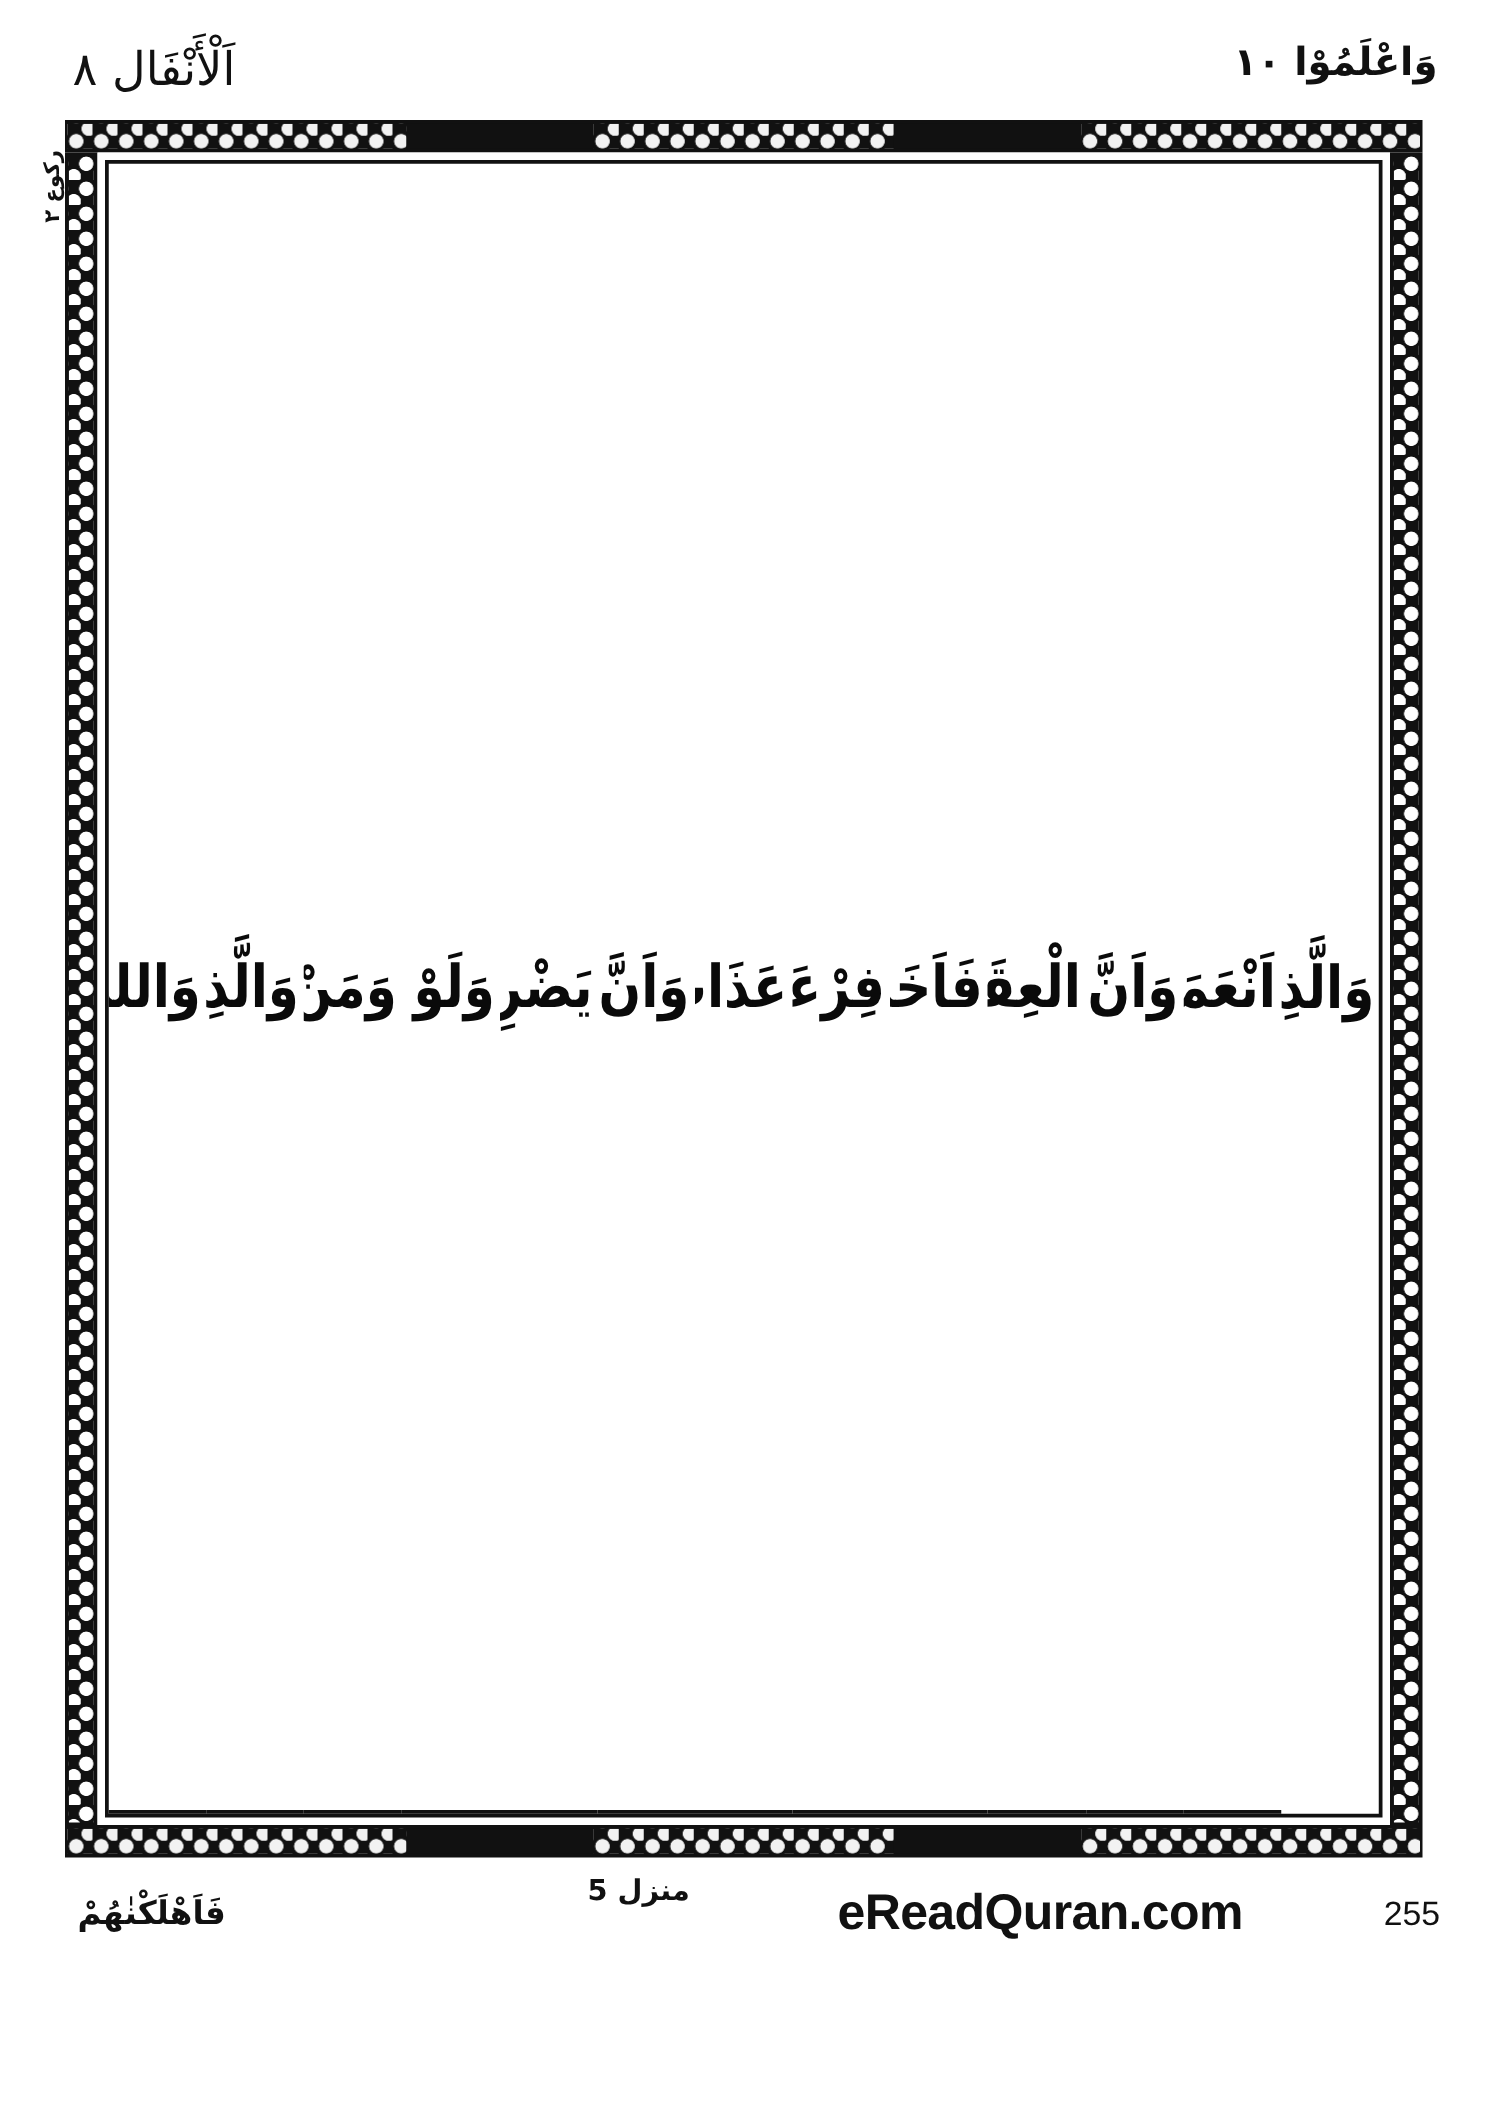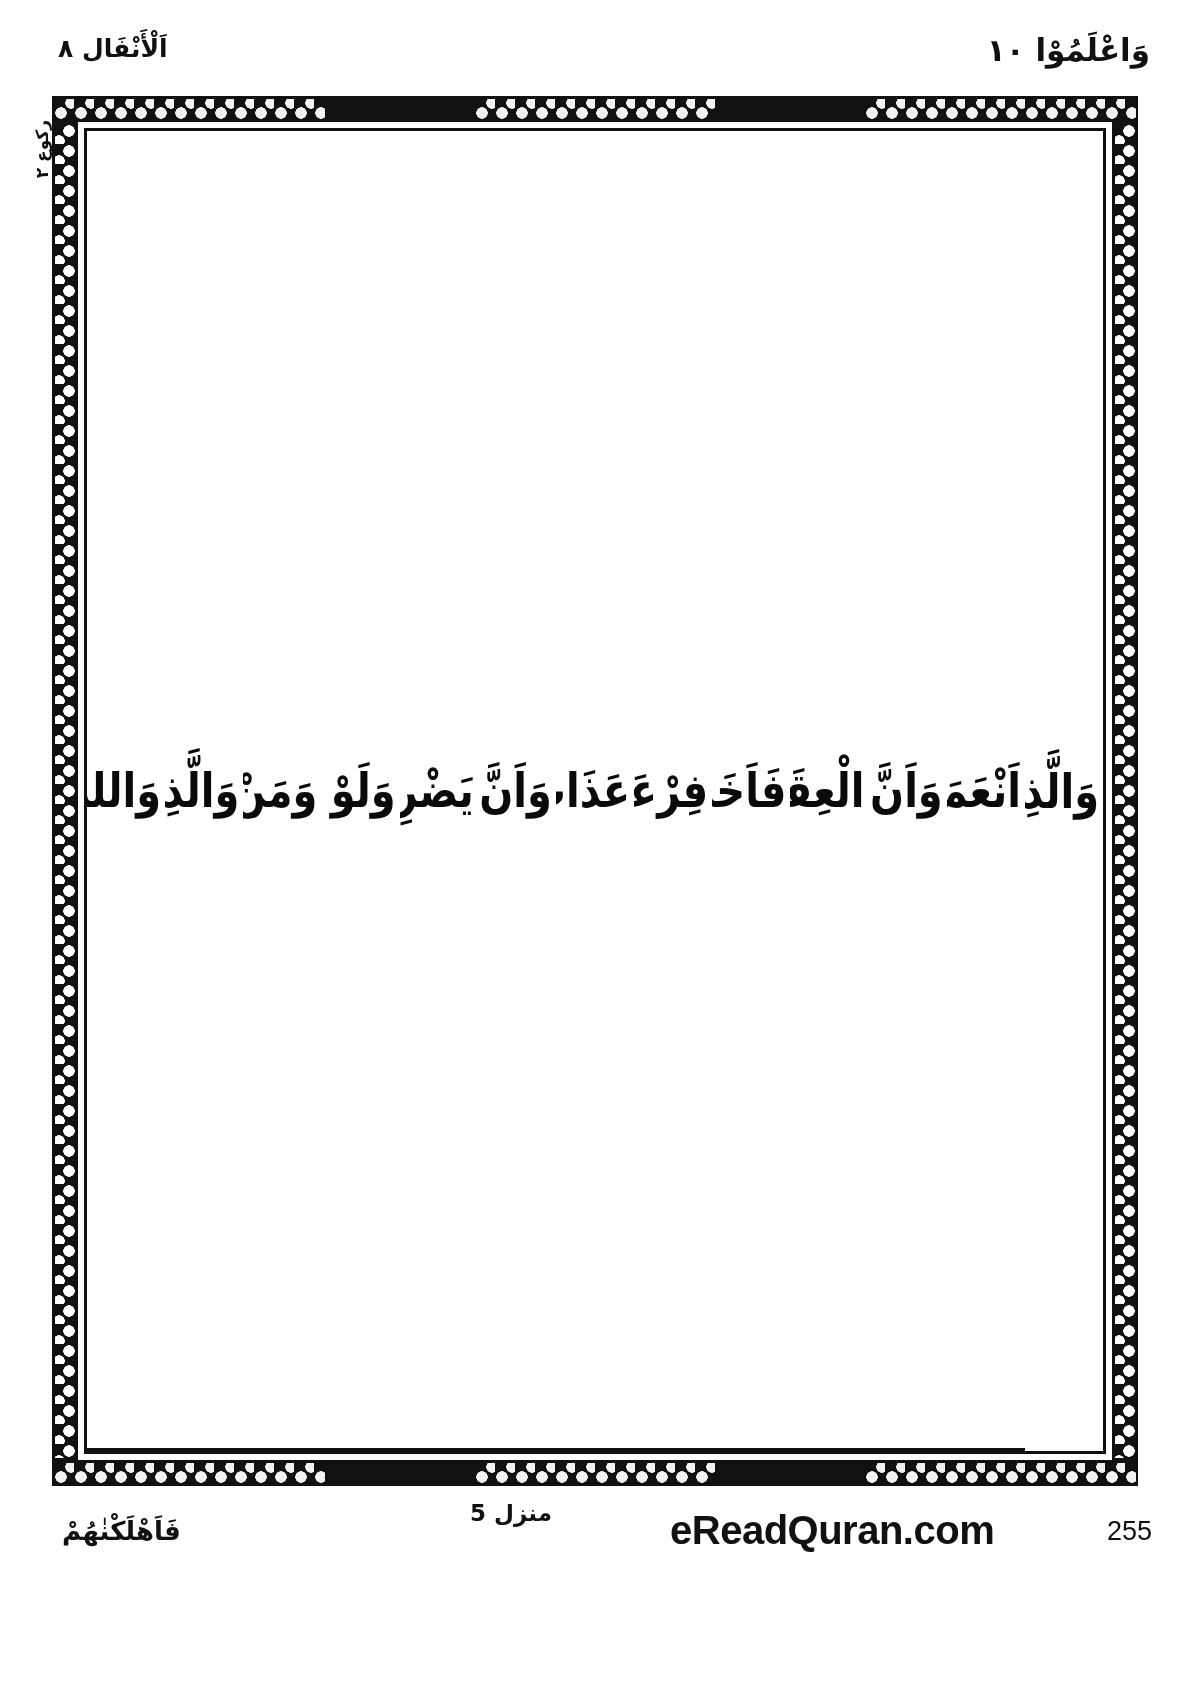--- a/index.html
+++ b/index.html
@@ -21,22 +21,22 @@
     top: 30px;
     left: 40px;
     right: 30px;
     height: 62px;
   }
   .hdr-surah {
     position: absolute;
     left: 18px;
     top: 4px;
     font-family: "DejaVu Sans", sans-serif;
-    font-size: 25px;
-    font-weight: bold;
+    font-size: 37px;
+    font-weight: normal;
     color: #111;
     direction: rtl;
     white-space: nowrap;
   }
   .hdr-page-num {
     position: absolute;
     left: 0;
     right: 0;
     top: 0px;
     text-align: center;

